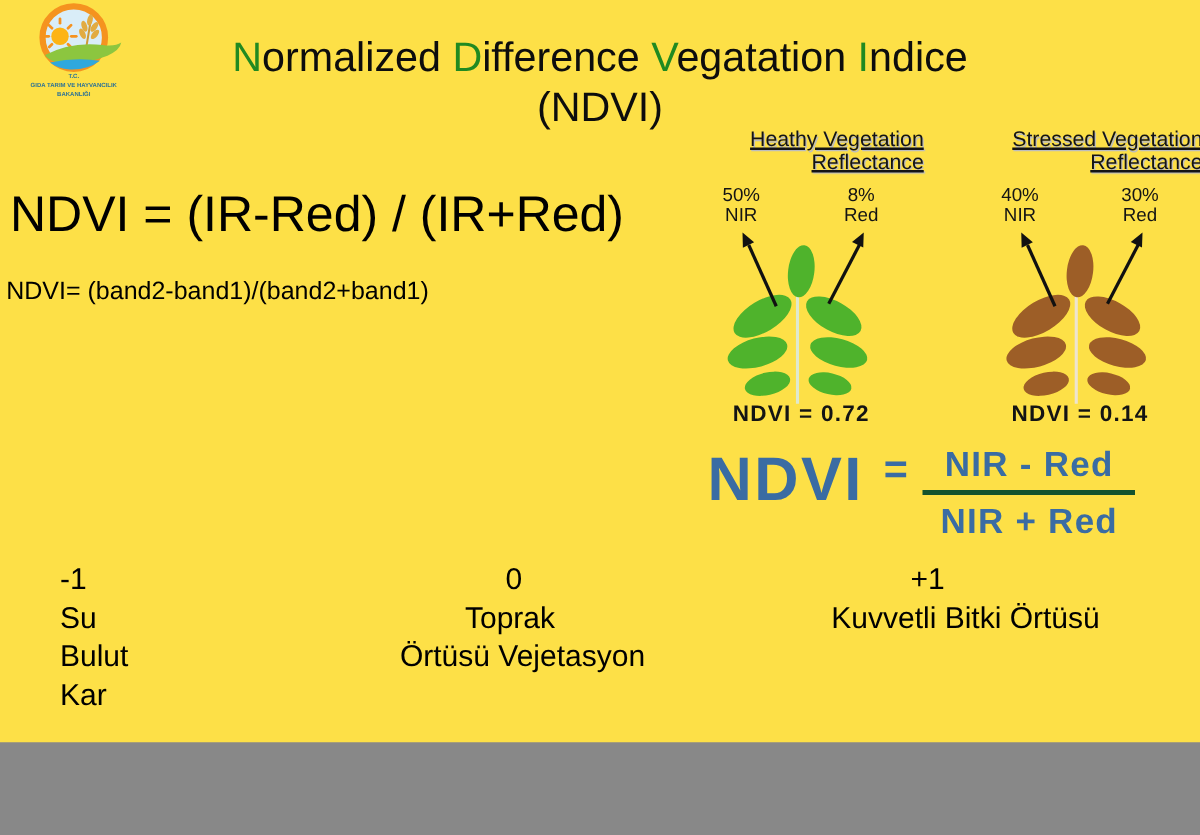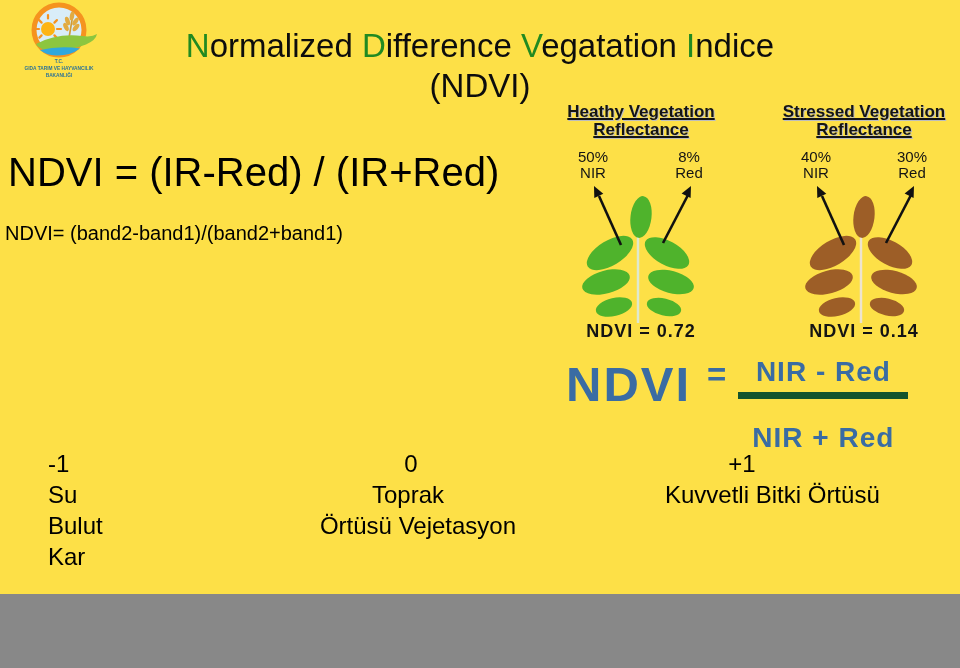--- a/index.html
+++ b/index.html
@@ -16,21 +16,21 @@
   }
   .title .lead{color:#218a21;}
   
   .formula-main{position:absolute;left:8px;top:150px;font-size:40px;color:#000;white-space:nowrap;}
   .formula-band{position:absolute;left:5px;top:222px;font-size:20px;color:#000;white-space:nowrap;}
   
   .veg-panel{position:absolute;top:103px;width:196px;height:242px;}
   .veg-panel.healthy{left:543px;}
   .veg-panel.stressed{left:766px;}
   .veg-title{
-    text-align:center;font-weight:bold;font-size:17px;line-height:18px;
+    text-align:right;font-weight:normal;font-size:17px;line-height:18px;
     color:#141414;text-decoration:underline;text-decoration-thickness:2px;
     text-shadow:1px 1px 0 #bdbdbd;
   }
   .veg-labels{position:absolute;left:0;top:46px;width:196px;height:34px;}
   .veg-label{
     position:absolute;width:48px;text-align:center;font-weight:normal;
     font-size:15px;line-height:16px;color:#141414;
   }
   .veg-label.nir{left:26px;}
   .veg-label.red{left:122px;}
@@ -40,22 +40,22 @@
     font-weight:bold;font-size:18px;color:#141414;letter-spacing:1px;
   }
   
   .ndvi-blue{
     position:absolute;left:566px;top:356px;display:flex;align-items:flex-start;
     color:#3a6ca3;font-weight:bold;
   }
   .ndvi-blue .lhs{font-size:49px;letter-spacing:2px;}
   .ndvi-blue .eq{font-size:33px;margin:0 12px 0 16px;}
   .ndvi-blue .frac{display:inline-block;text-align:center;font-size:28px;letter-spacing:1px;}
-  .ndvi-blue .num{padding:0 14px 4px 14px;border-bottom:7px solid #14532d;}
-  .ndvi-blue .den{padding:23px 14px 0 14px;}
+  .ndvi-blue .num{padding:0 14px 4px 14px;border-bottom:4px solid #14532d;}
+  .ndvi-blue .den{padding:5px 14px 0 14px;}
   
   .scale{position:absolute;left:0;top:450px;width:960px;height:130px;font-size:24px;color:#000;}
   .scale span{position:absolute;white-space:nowrap;}
   .s-neg-v {left:48px;top:0;}
   .s-neg-0 {left:48px;top:31px;}
   .s-neg-1 {left:48px;top:62px;}
   .s-neg-2 {left:48px;top:93px;}
   .s-zero-v{left:411px;top:0;transform:translateX(-50%);}
   .s-zero-0{left:408px;top:31px;transform:translateX(-50%);}
   .s-zero-1{left:418px;top:62px;transform:translateX(-50%);}

